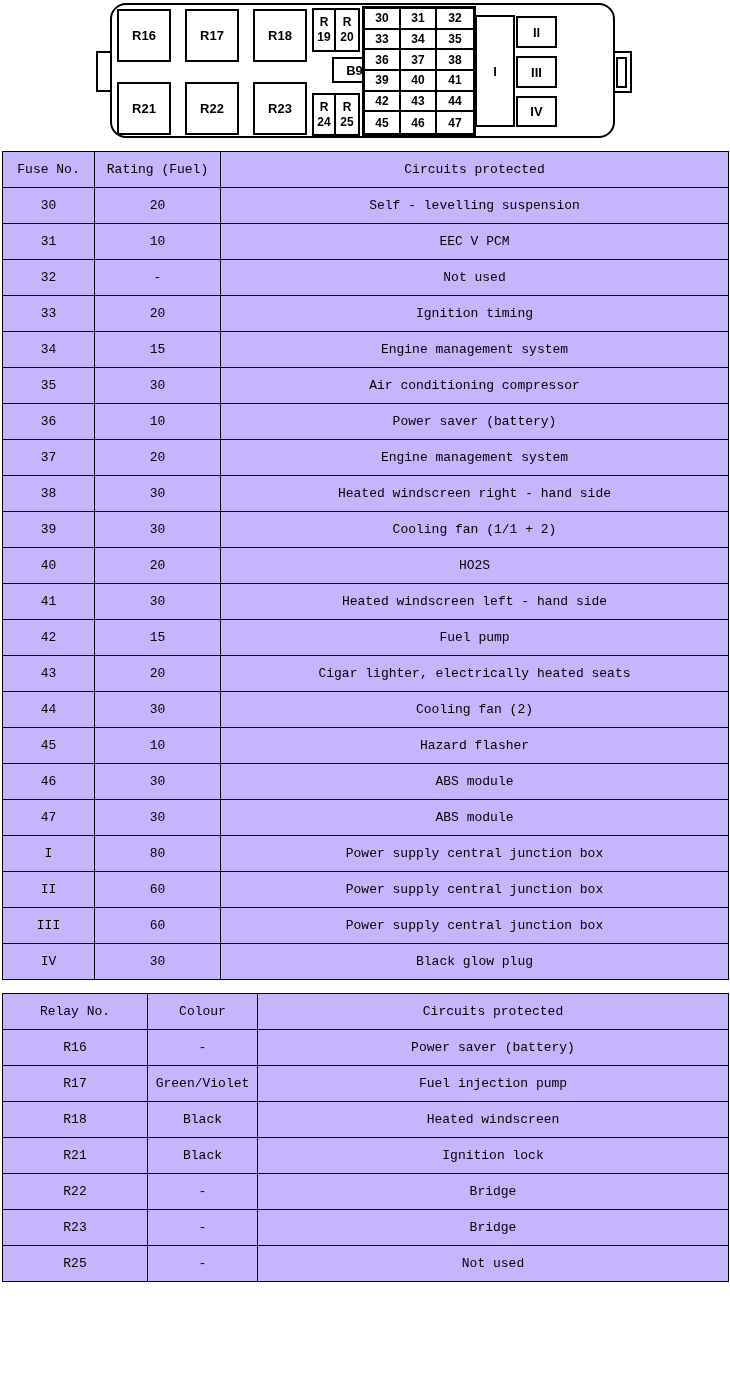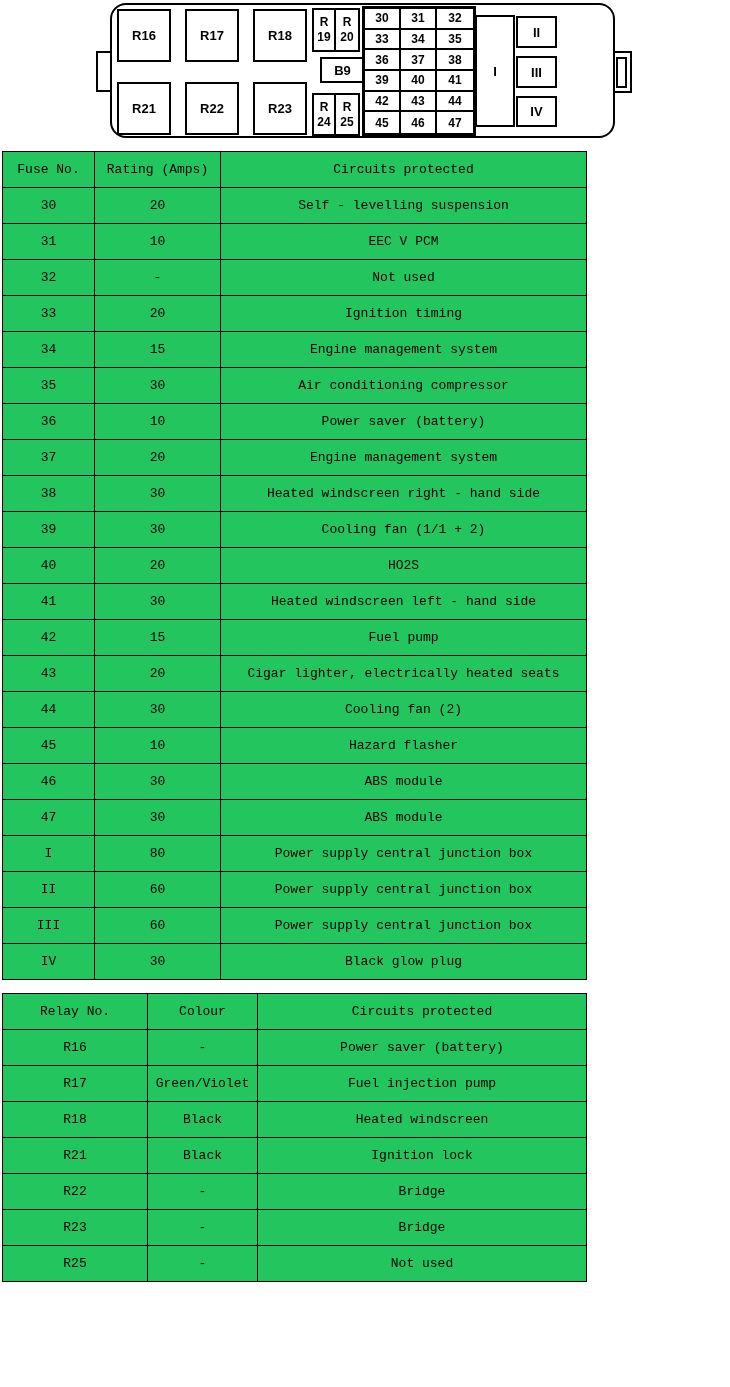--- a/index.html
+++ b/index.html
@@ -58,21 +58,21 @@
   .scell {
     border-right: 2px solid #000;
     display: flex; align-items: center; justify-content: center;
     text-align: center;
     font-family: "Liberation Sans", sans-serif;
     font-weight: bold; font-size: 12px; line-height: 1.25;
     white-space: pre-line;
   }
   .scell:last-child { border-right: none; }
 
-  .b9 { left: 320px; top: 57px; width: 45px; height: 26px; }
+  .b9 { left: 332px; top: 57px; width: 45px; height: 26px; }
 
   .fuse-grid {
     position: absolute;
     left: 362px; top: 6px; width: 114px; height: 130px;
     box-sizing: border-box;
     border: 3px solid #000;
     background: #fff;
     display: grid;
     grid-template-columns: repeat(3, 1fr);
     grid-template-rows: repeat(6, 1fr);
@@ -89,23 +89,23 @@
 
   .mega-i   { left: 475px; top: 15px; width: 40px; height: 112px; }
   .mega-ii  { left: 516px; top: 16px; width: 41px; height: 32px; }
   .mega-iii { left: 516px; top: 56px; width: 41px; height: 32px; }
   .mega-iv  { left: 516px; top: 96px; width: 41px; height: 31px; }
 
   
   table {
     border-collapse: collapse;
     table-layout: fixed;
-    width: 585px;
+    width: 727px;
     margin-left: 2px;
-    background: #22c55e;
+    background: #c4b5fd;
   }
   .relay-table { margin-top: 13px; }
   th, td {
     border: 1px solid #000;
     text-align: center;
     vertical-align: middle;
     font-weight: normal;
     font-size: 13px;
     padding: 0;
     overflow: hidden;
@@ -177,21 +177,21 @@
 
 <table class="fuse-table">
   <colgroup>
       <col class="c1">
       <col class="c2">
       <col class="c3">
     </colgroup>
   <thead>
     <tr>
       <th>Fuse No.</th>
-      <th>Rating (Amps)</th>
+      <th>Rating (Fuel)</th>
       <th>Circuits protected</th>
     </tr>
   </thead>
   <tbody>
     <tr>
         <td>30</td>
         <td>20</td>
         <td>Self - levelling suspension</td>
       </tr>
     <tr>

